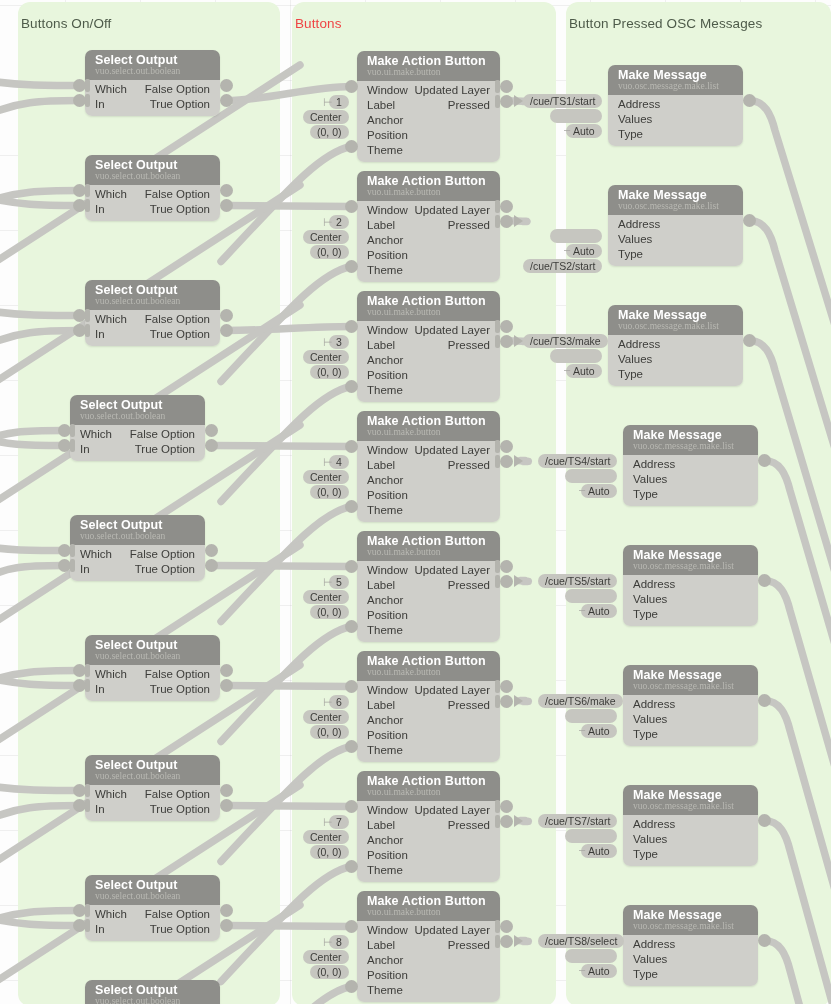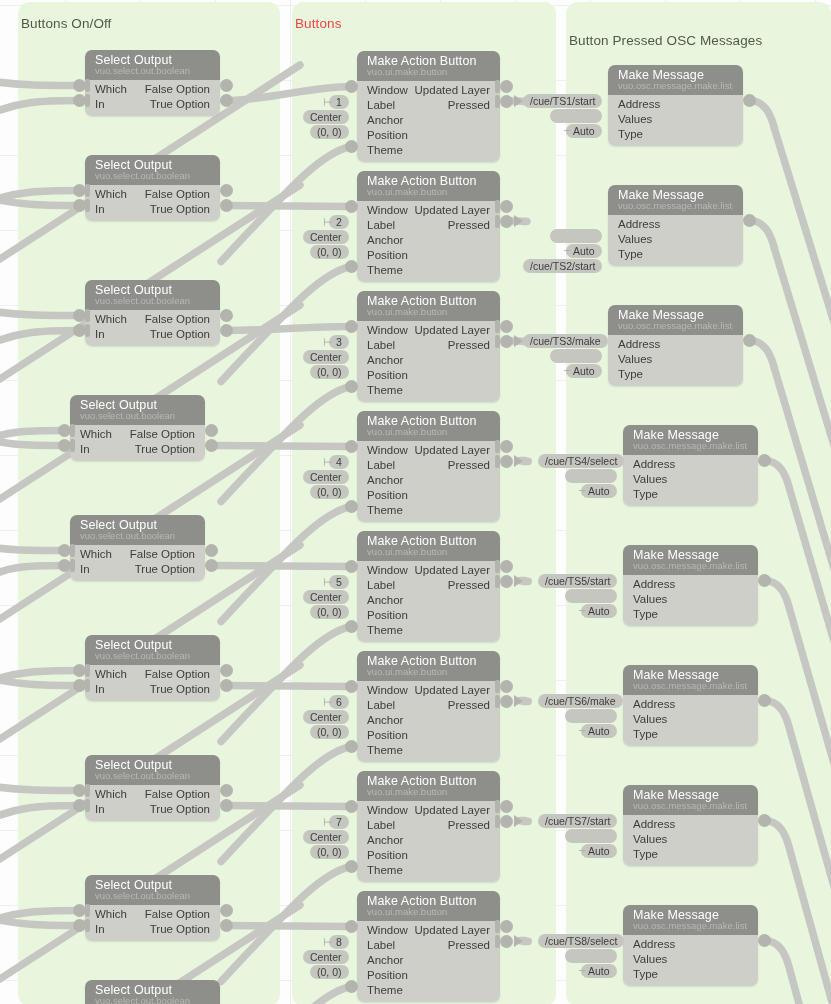--- a/index.html
+++ b/index.html
@@ -20,22 +20,22 @@
   .panel-title{position:absolute;font-size:13.5px;color:#4e5b4a;letter-spacing:.1px;white-space:nowrap;}
 
   
   svg.cables{position:absolute;left:0;top:0;width:831px;height:1004px;pointer-events:none;}
   svg.cables path{fill:none;stroke:#c6c6c2;stroke-width:7.5;stroke-linecap:round;stroke-linejoin:round;}
 
   
   .node{position:absolute;border-radius:7px;overflow:hidden;
         box-shadow:0 1px 2px rgba(0,0,0,.10);}
   .node-head{background:#8e8e8a;padding:3px 10px 4px 10px;}
-  .node-title{color:#ffffff;font-weight:normal;font-size:12.5px;line-height:14px;letter-spacing:.1px;white-space:nowrap;}
-  .node-class{color:#b9b9b3;font-size:9.5px;line-height:10px;margin-top:-1px;white-space:nowrap;}
+  .node-title{color:#ffffff;font-weight:bold;font-size:12.5px;line-height:14px;letter-spacing:.1px;white-space:nowrap;}
+  .node-class{color:#b9b9b3;font-size:9.5px;line-height:10px;margin-top:-1px;white-space:nowrap;font-family:Liberation Serif, serif;}
   .node-body{background:#cfcfca;padding:2px 0 4px 0;}
   .prow{position:relative;height:15px;line-height:15px;font-size:11.5px;color:#3d3d3a;white-space:nowrap;}
   .pin{position:absolute;left:10px;}
   .pout{position:absolute;right:10px;}
 
   
   .dot{position:absolute;width:13px;height:13px;border-radius:50%;background:#b4b4ae;}
   .dotsm{position:absolute;width:5px;height:13px;border-radius:2px;background:#b4b4ae;}
   .tri{position:absolute;width:0;height:0;border-left:9px solid #b4b4ae;border-top:6.5px solid transparent;border-bottom:6.5px solid transparent;}
 
@@ -48,21 +48,21 @@
 <body>
 
 <div id="canvas">
   <div class="grid"></div>
   <div id="panels">
       <div class="panel" style="left: 18px; top: 2px; width: 262px; height: 1004px; background: rgb(232, 246, 221);"></div>
       <div class="panel-title" style="left: 21px; top: 16px; color: rgb(78, 91, 74);">Buttons On/Off</div>
       <div class="panel" style="left: 292px; top: 2px; width: 264px; height: 1004px; background: rgb(232, 246, 221);"></div>
       <div class="panel-title" style="left: 295px; top: 16px; color: #ef4444;">Buttons</div>
       <div class="panel" style="left: 566px; top: 2px; width: 265px; height: 1004px; background: rgb(232, 246, 221);"></div>
-      <div class="panel-title" style="left: 569px; top: 16px; color: rgb(78, 91, 74); margin-top: 17px;">Button Pressed OSC Messages</div>
+      <div class="panel-title" style="left: 569px; top: 16px; color: rgb(78, 91, 74);">Button Pressed OSC Messages</div>
     </div>
   <svg class="cables" id="cables" viewBox="0 0 831 1004">
       <path d="M 226 100.5 C 266 100.5 311 86.5 351 86.5" stroke="#c6c6c2"></path>
       <path d="M 226 205.5 C 266 205.5 311 206.5 351 206.5" stroke="#c6c6c2"></path>
       <path d="M 226 330.5 C 266 330.5 311 326.5 351 326.5" stroke="#c6c6c2"></path>
       <path d="M 211 445.5 C 251 445.5 311 446.5 351 446.5" stroke="#c6c6c2"></path>
       <path d="M 211 565.5 C 251 565.5 311 566.5 351 566.5" stroke="#c6c6c2"></path>
       <path d="M 226 685.5 C 266 685.5 311 686.5 351 686.5" stroke="#c6c6c2"></path>
       <path d="M 226 805.5 C 266 805.5 311 806.5 351 806.5" stroke="#c6c6c2"></path>
       <path d="M 226 925.5 C 266 925.5 311 926.5 351 926.5" stroke="#c6c6c2"></path>
@@ -665,21 +665,21 @@
           </div>
           <div class="prow">
             <span class="pin">Values</span>
           </div>
           <div class="prow">
             <span class="pin">Type</span>
           </div>
         </div>
       </div>
       <div class="dot" style="left: 757.5px; top: 454px; background: rgb(180, 180, 174);"></div>
-      <div class="const" style="top: 453.5px; left: 538px;">/cue/TS4/select</div>
+      <div class="const" style="top: 453.5px; left: 538px;">/cue/TS4/start</div>
       <div class="const" style="top: 468.5px; width: 52px; padding: 0px; left: 565px;"></div>
       <div class="const" style="top: 483.5px; left: 581px;">Auto</div>
       <div class="stepper" style="left: 579px; top: 481.5px;">–</div>
       <div class="node" style="left: 623px; top: 545px; width: 135px;">
         <div class="node-head" style="background: rgb(142, 142, 138);">
           <div class="node-title">Make Message</div>
           <div class="node-class">vuo.osc.message.make.list</div>
         </div>
         <div class="node-body" style="background: rgb(207, 207, 202);">
           <div class="prow">

